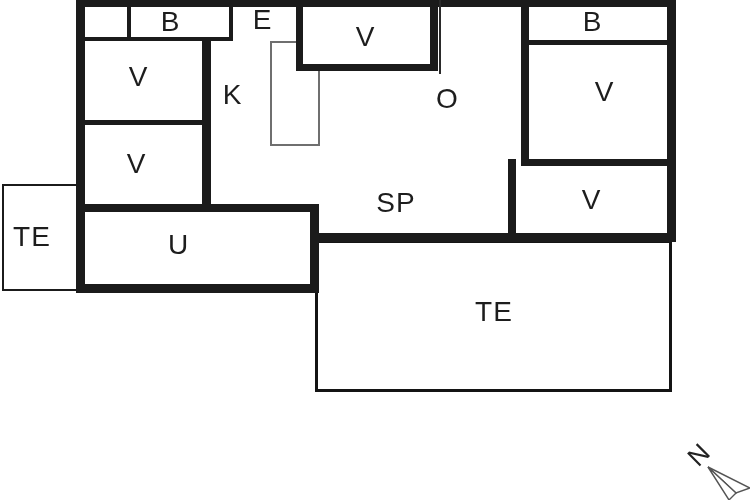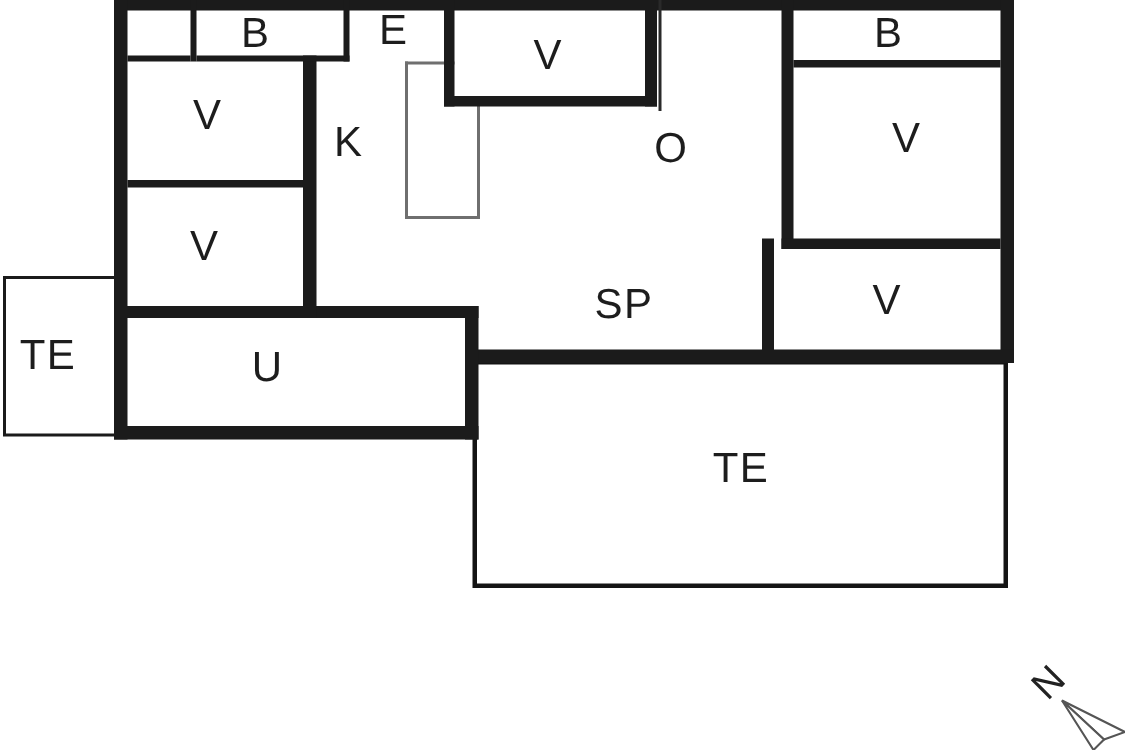--- a/index.html
+++ b/index.html
@@ -68,21 +68,21 @@
   <div class="room-label" style="left:170px;top:22px;">B</div>
   <div class="room-label" style="left:262px;top:20px;">E</div>
   <div class="room-label" style="left:365px;top:37px;">V</div>
   <div class="room-label" style="left:592px;top:22px;">B</div>
   <div class="room-label" style="left:138px;top:77px;">V</div>
   <div class="room-label" style="left:136px;top:164px;">V</div>
   <div class="room-label" style="left:604px;top:92px;">V</div>
   <div class="room-label" style="left:591px;top:200px;">V</div>
   <div class="room-label" style="left:232px;top:95px;">K</div>
   <div class="room-label" style="left:447px;top:99px;">O</div>
-  <div class="room-label wide" style="left:416px;top:203px;">SP</div>
+  <div class="room-label wide" style="left:396px;top:203px;">SP</div>
   <div class="room-label" style="left:178px;top:245px;">U</div>
   <div class="room-label wide" style="left:32px;top:237px;">TE</div>
   <div class="room-label wide" style="left:494px;top:312px;">TE</div>
 
   <div class="north-label">N</div>
   <svg class="compass" width="750" height="500" viewBox="0 0 750 500">
     <polygon points="708,467 750,488 736,493" fill="#ffffff" stroke="#555555" stroke-width="1.4"></polygon>
     <polygon points="708,467 736,493 729,500" fill="#ffffff" stroke="#555555" stroke-width="1.4"></polygon>
   </svg>
 

